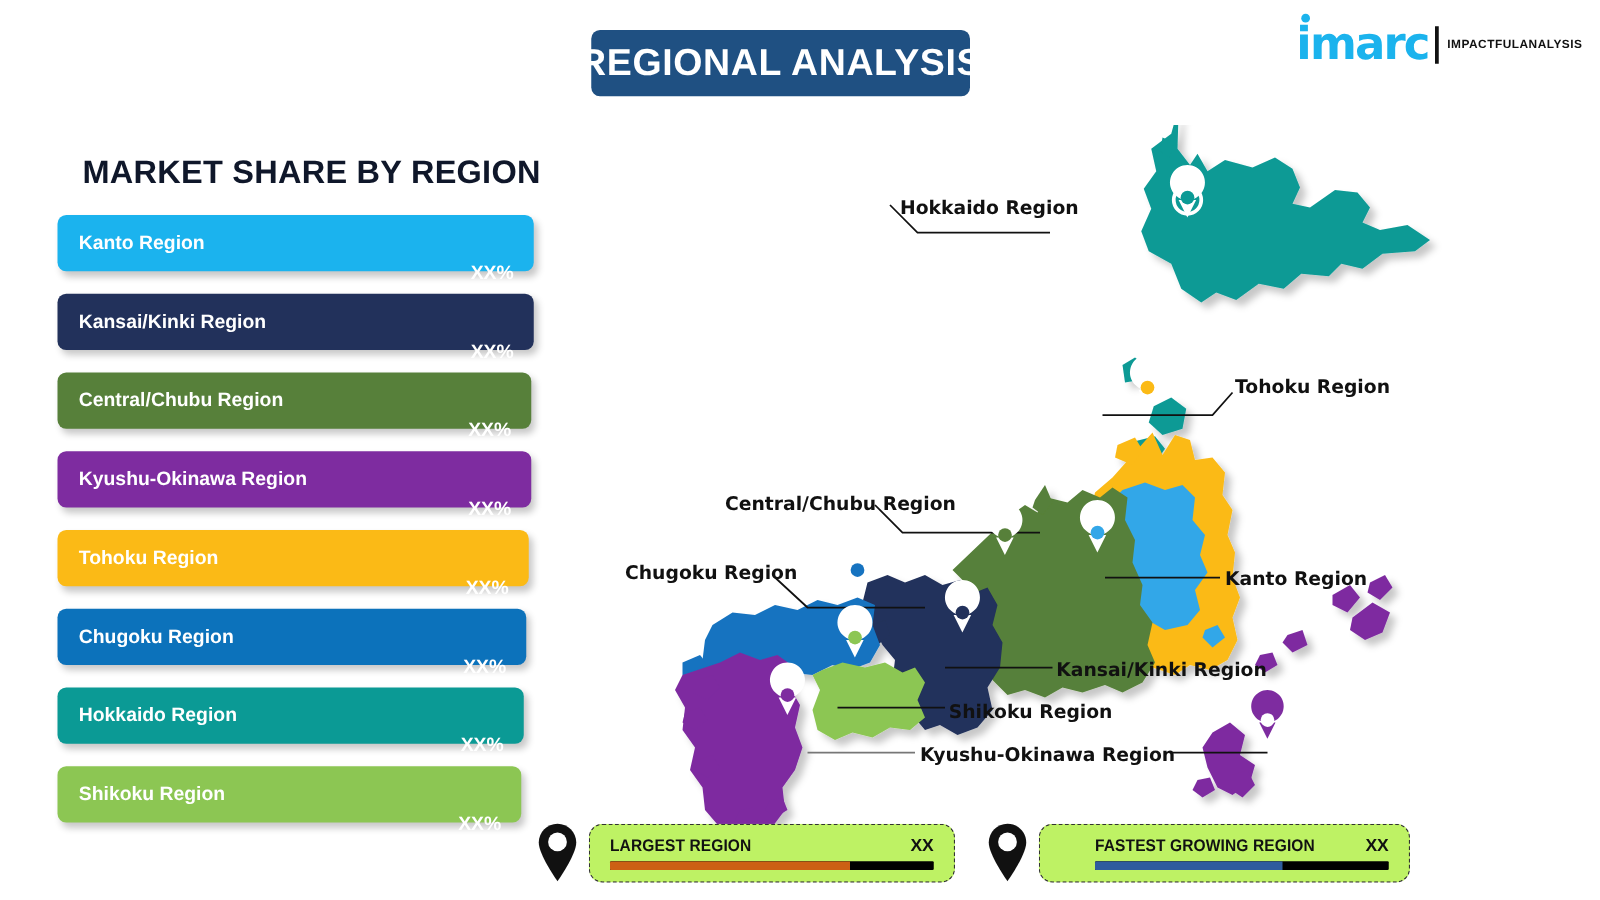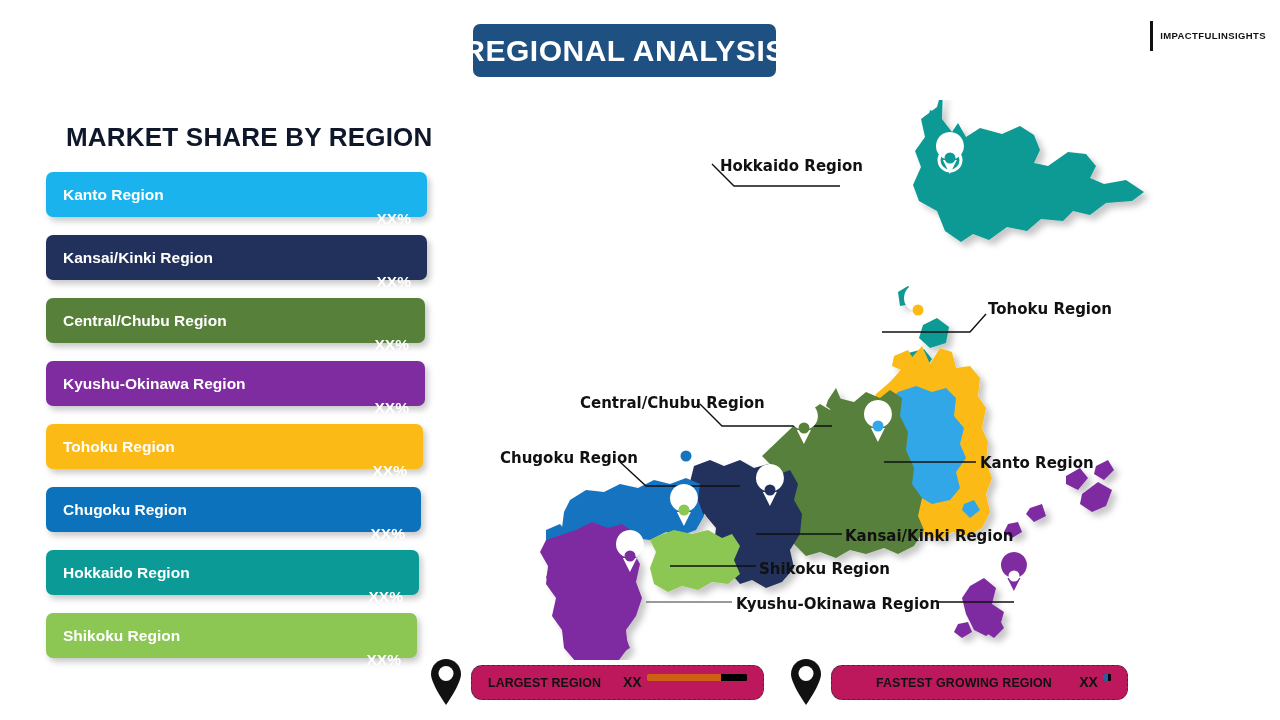--- a/index.html
+++ b/index.html
@@ -78,22 +78,22 @@
   }
 
   
   .footer { position:absolute; left:430px; top:658px; width:720px; height:56px; }
   .fbox { position:absolute; top:0; display:flex; align-items:center; gap:9px; }
   .fbox .pin { flex:0 0 auto; }
   .fcard {
     border:1.6px dashed #333;
     border-radius:11px;
     padding:8px 16px 9px 16px;
-    display:flex; flex-direction:row; gap:5px;
-    background:#be185d;
+    display:flex; flex-direction:column; gap:5px;
+    background:#bef264;
     text-align:center;
   }
   .fcard .frow { display:flex; align-items:baseline; gap:12px; white-space:nowrap; }
   .fcard .flabel { font-size:13.5px; font-weight:bold; color:#111; letter-spacing:.1px;
                    font-family:"Liberation Sans", sans-serif; transform:scaleX(.92);
                    transform-origin:left center; }
   .fcard .fval { font-size:14px; font-weight:bold; color:#111; margin-left:auto; }
   .fbar { height:7px; width:100%; background:#000; border-radius:1px; overflow:hidden;
           display:flex; }
   .fbar .fill { height:100%; }
@@ -101,24 +101,28 @@
 </head>
 <body>
 
 <div id="stage">
 
   <div class="header-bar">
     <span class="title">REGIONAL ANALYSIS</span>
   </div>
 
   <div class="logo">
+    <span class="word">
+      <span class="dot"></span>
+      <span>imarc</span>
+    </span>
     <span class="divider"></span>
     <span class="tag">
       <span>IMPACTFUL</span>
-      <span>INSIGHTS</span>
+      <span>ANALYSIS</span>
     </span>
   </div>
 
   <div class="panel-title">MARKET SHARE BY REGION</div>
 
   <div class="legend" id="legend">
       <div class="legend-row" style="background: rgb(27, 179, 238); width: 381px;">
         <span class="name">Kanto  Region</span>
         <span class="pct">XX%</span>
       </div>

